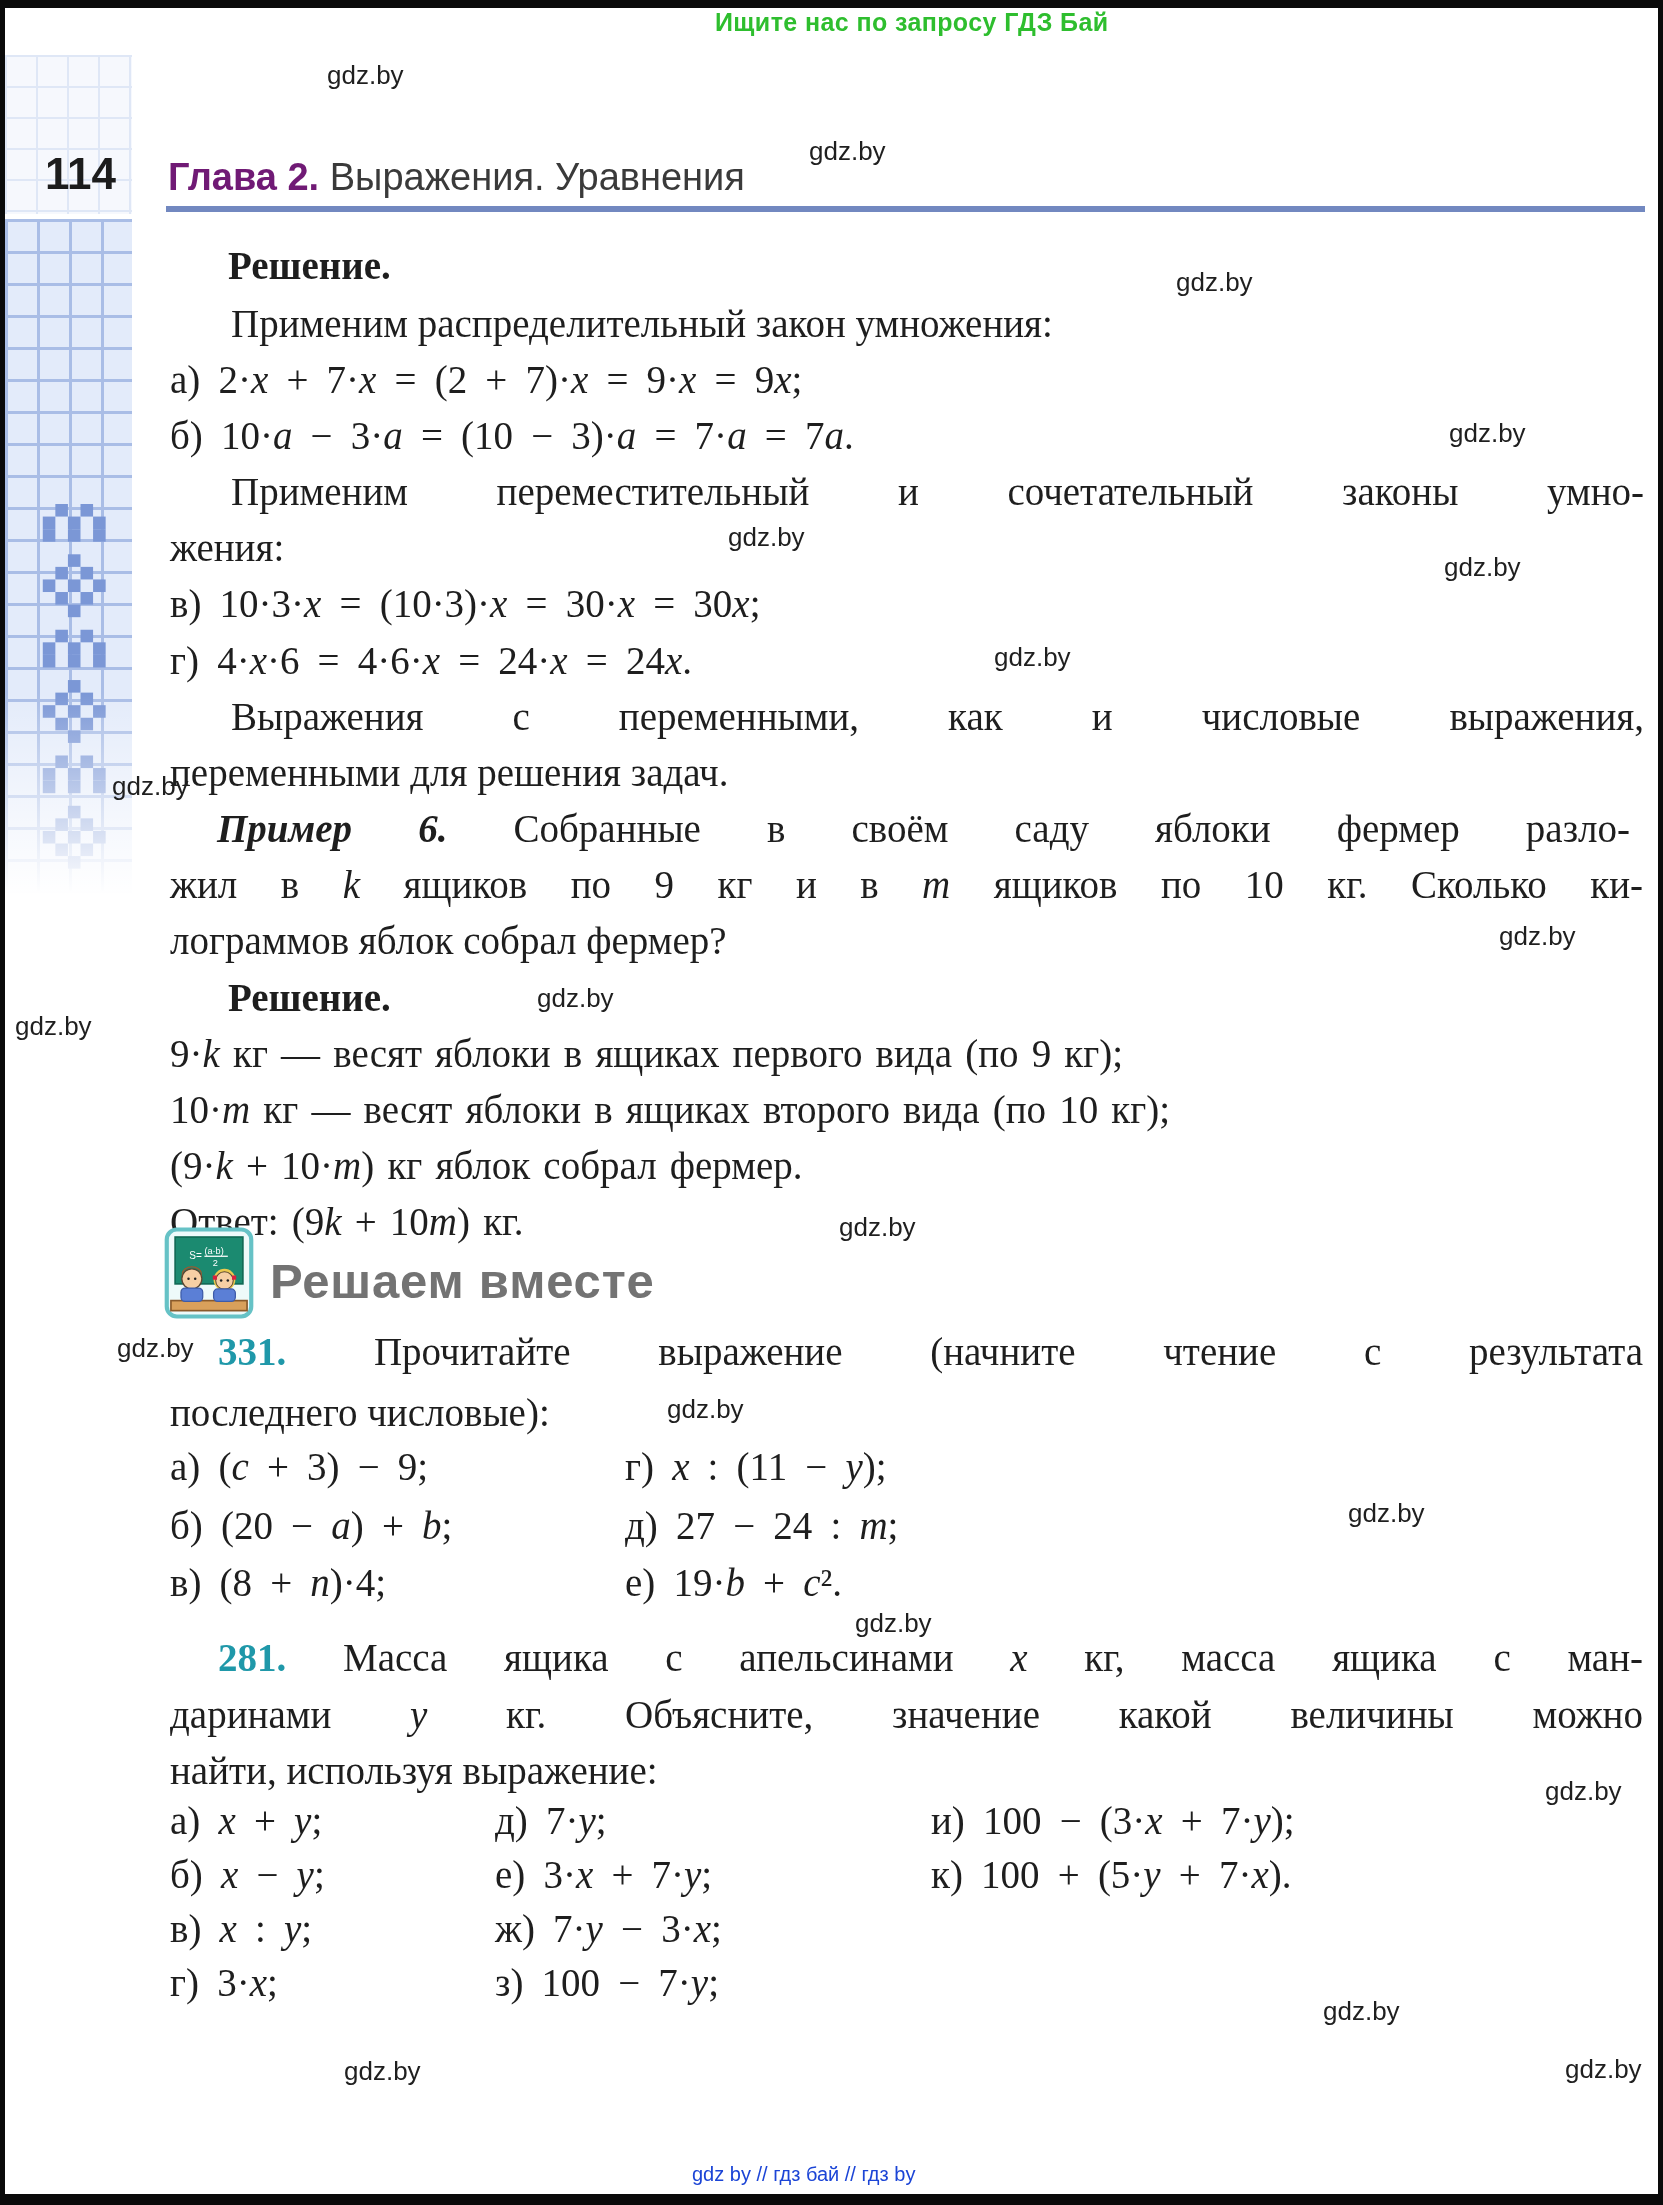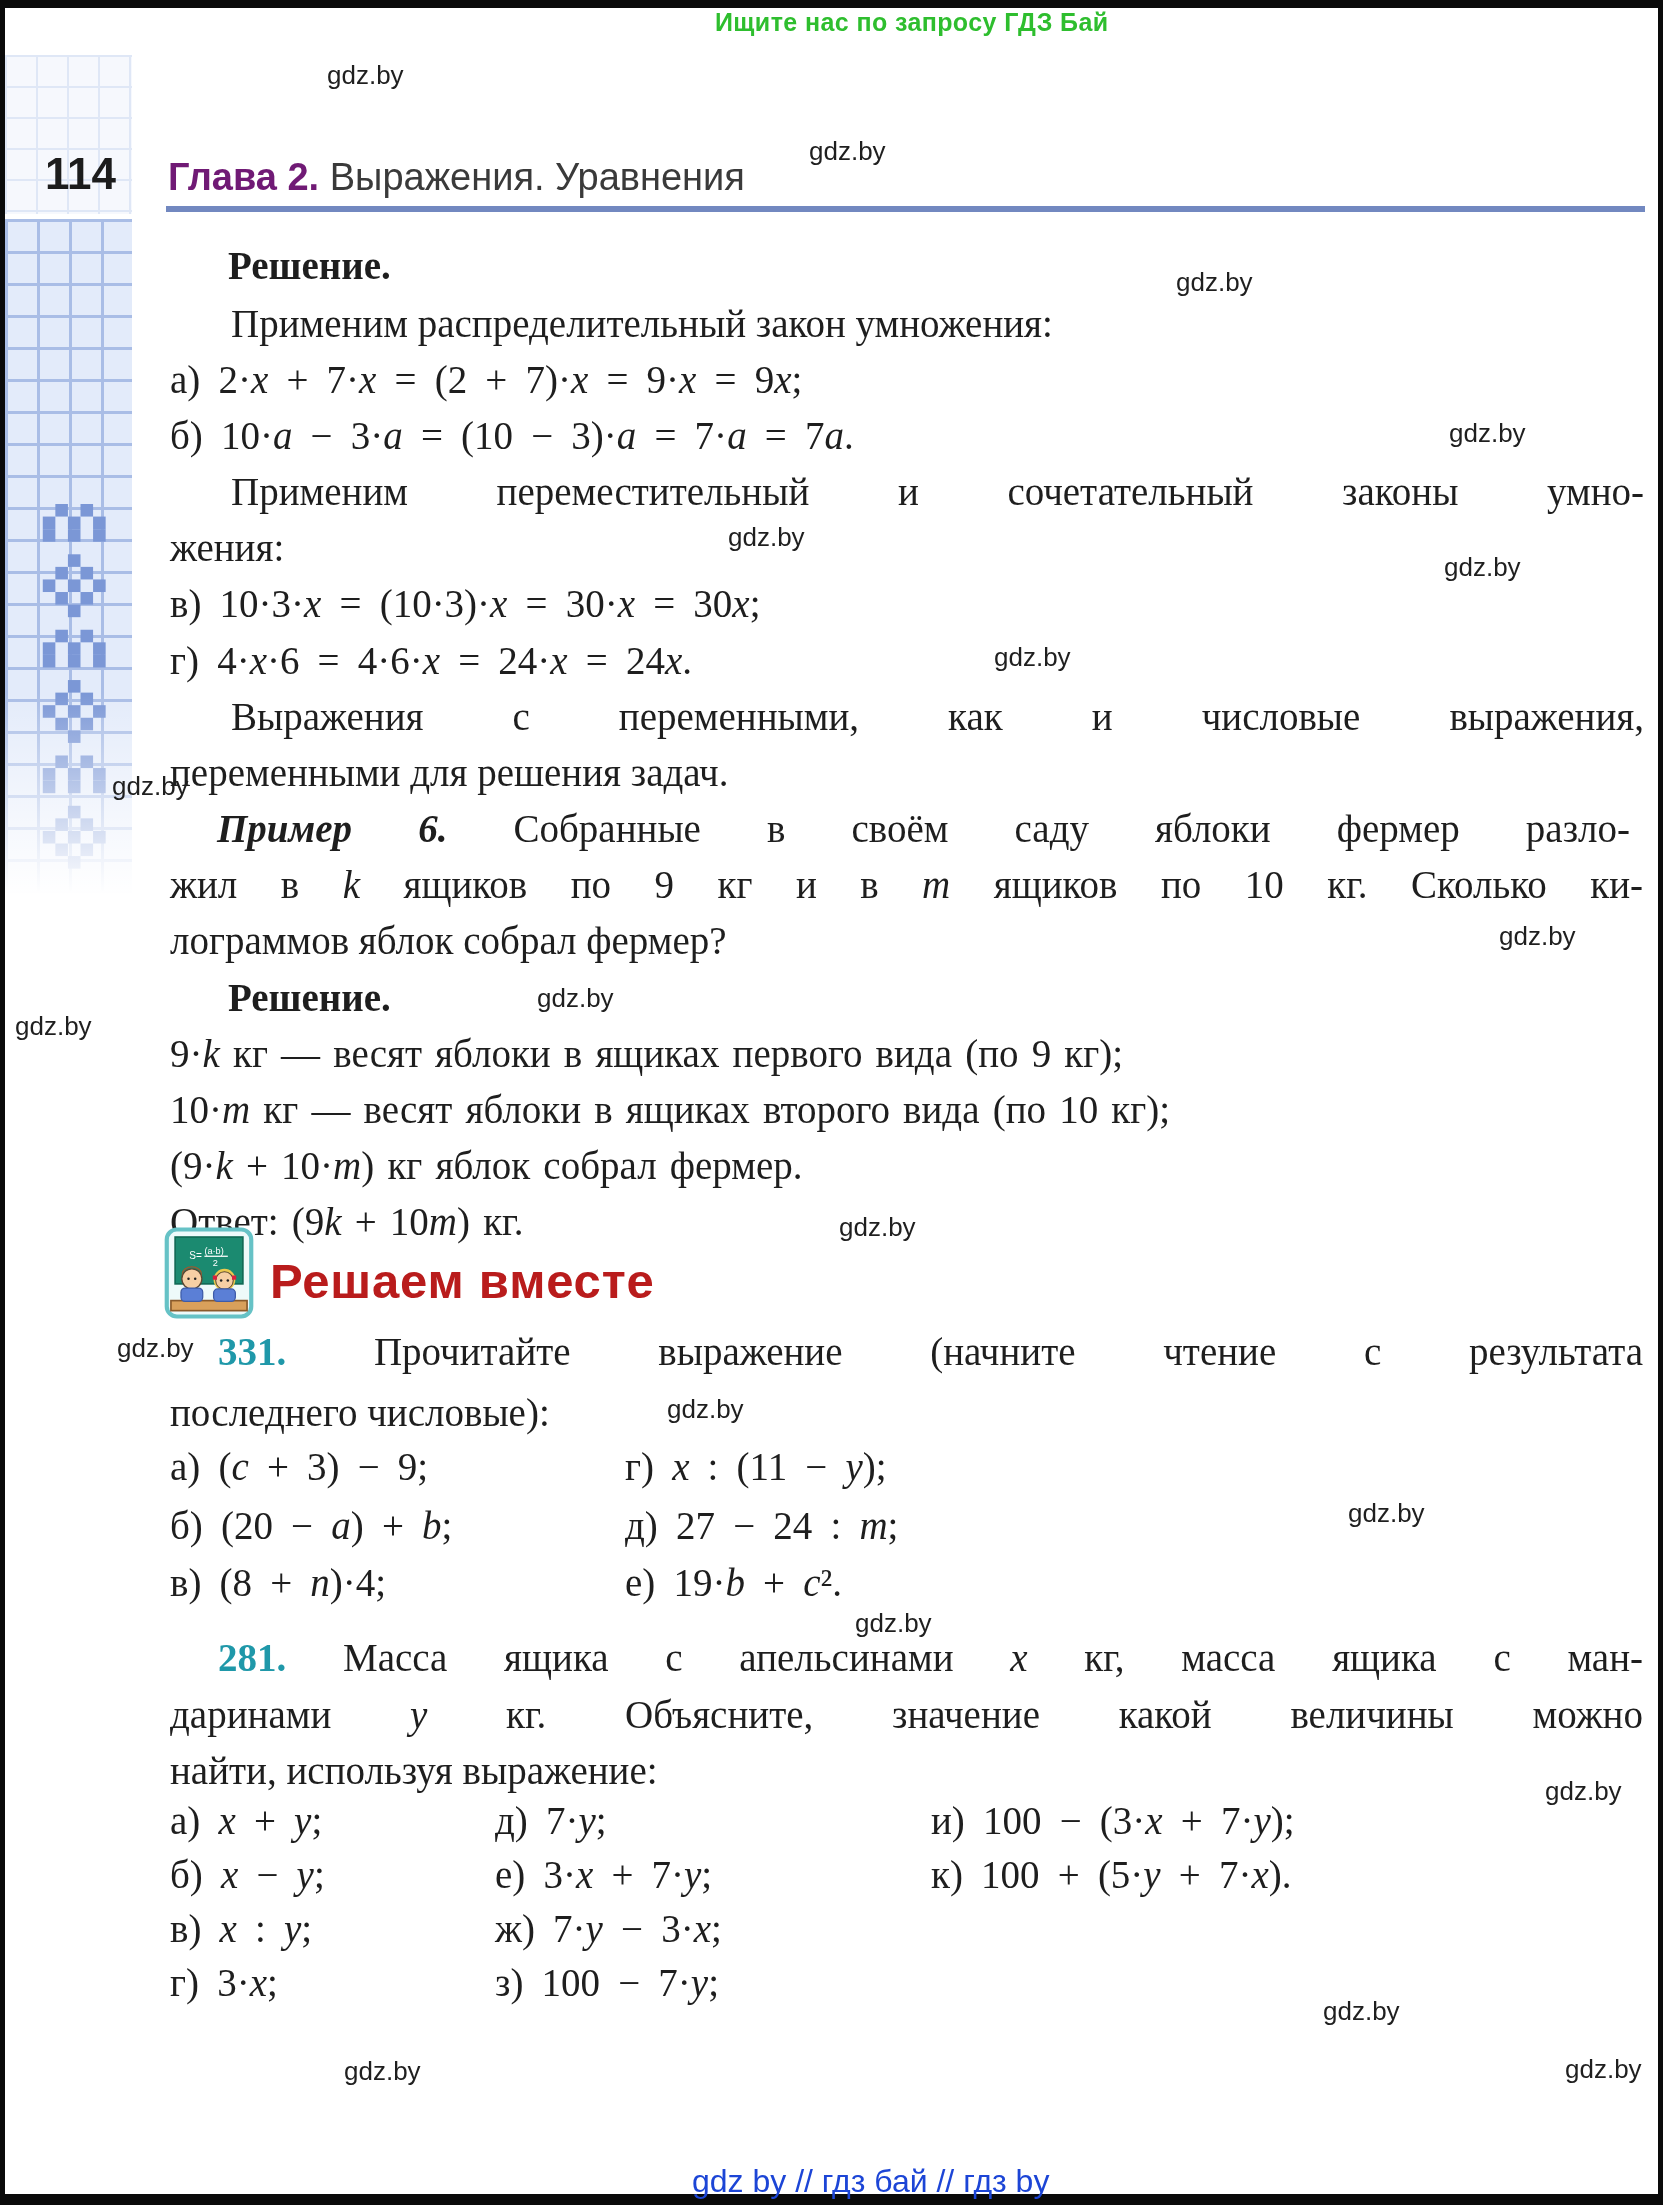--- a/index.html
+++ b/index.html
@@ -20,21 +20,21 @@
     position:absolute;left:715px;top:8.4px;
     font-family:"Liberation Sans",sans-serif;font-size:25px;font-weight:bold;
     color:#2ebe2e;letter-spacing:0.4px;
   }
   .wm{
     position:absolute;font-family:"Liberation Sans",sans-serif;
     font-size:26px;color:#1f1f1f;white-space:nowrap;
   }
   #footer-links{
     position:absolute;left:692px;top:2163px;
-    font-family:"Liberation Sans",sans-serif;font-size:32px;color:#1c45d6;
+    font-family:"Liberation Sans",sans-serif;font-size:20px;color:#1c45d6;
     white-space:nowrap;
   }
 
   
   #sidebar{position:absolute;left:5px;top:55px;width:127px;height:855px;}
   .grid-light{
     position:absolute;left:0;top:0;width:127px;height:159px;
     background-color:#f6f8fd;
     background-image:linear-gradient(#dfe7f6 2.5px,transparent 2.5px),
                      linear-gradient(90deg,#dfe7f6 2.5px,transparent 2.5px);
@@ -80,21 +80,21 @@
   .math{word-spacing:8.4px;}
   .math i, .line i{font-style:italic;}
   .btitle{font-weight:bold;}
   .ex-label{font-weight:bold;font-style:italic;}
   .tnum{color:#1f98a9;font-weight:bold;}
 
   
   #together-title{
     position:absolute;left:270px;top:1253px;
     font-family:"Liberation Sans",sans-serif;font-size:49px;font-weight:bold;
-    color:#b91c1c;letter-spacing:0.8px;white-space:nowrap;
+    color:#737373;letter-spacing:0.8px;white-space:nowrap;
   }
   #together-icon{position:absolute;left:164px;top:1227px;}
 </style>
 </head>
 <body>
 
 <div id="canvas">
 
   <div class="edge" id="edge-top"></div>
   <div class="edge" id="edge-bottom"></div>

